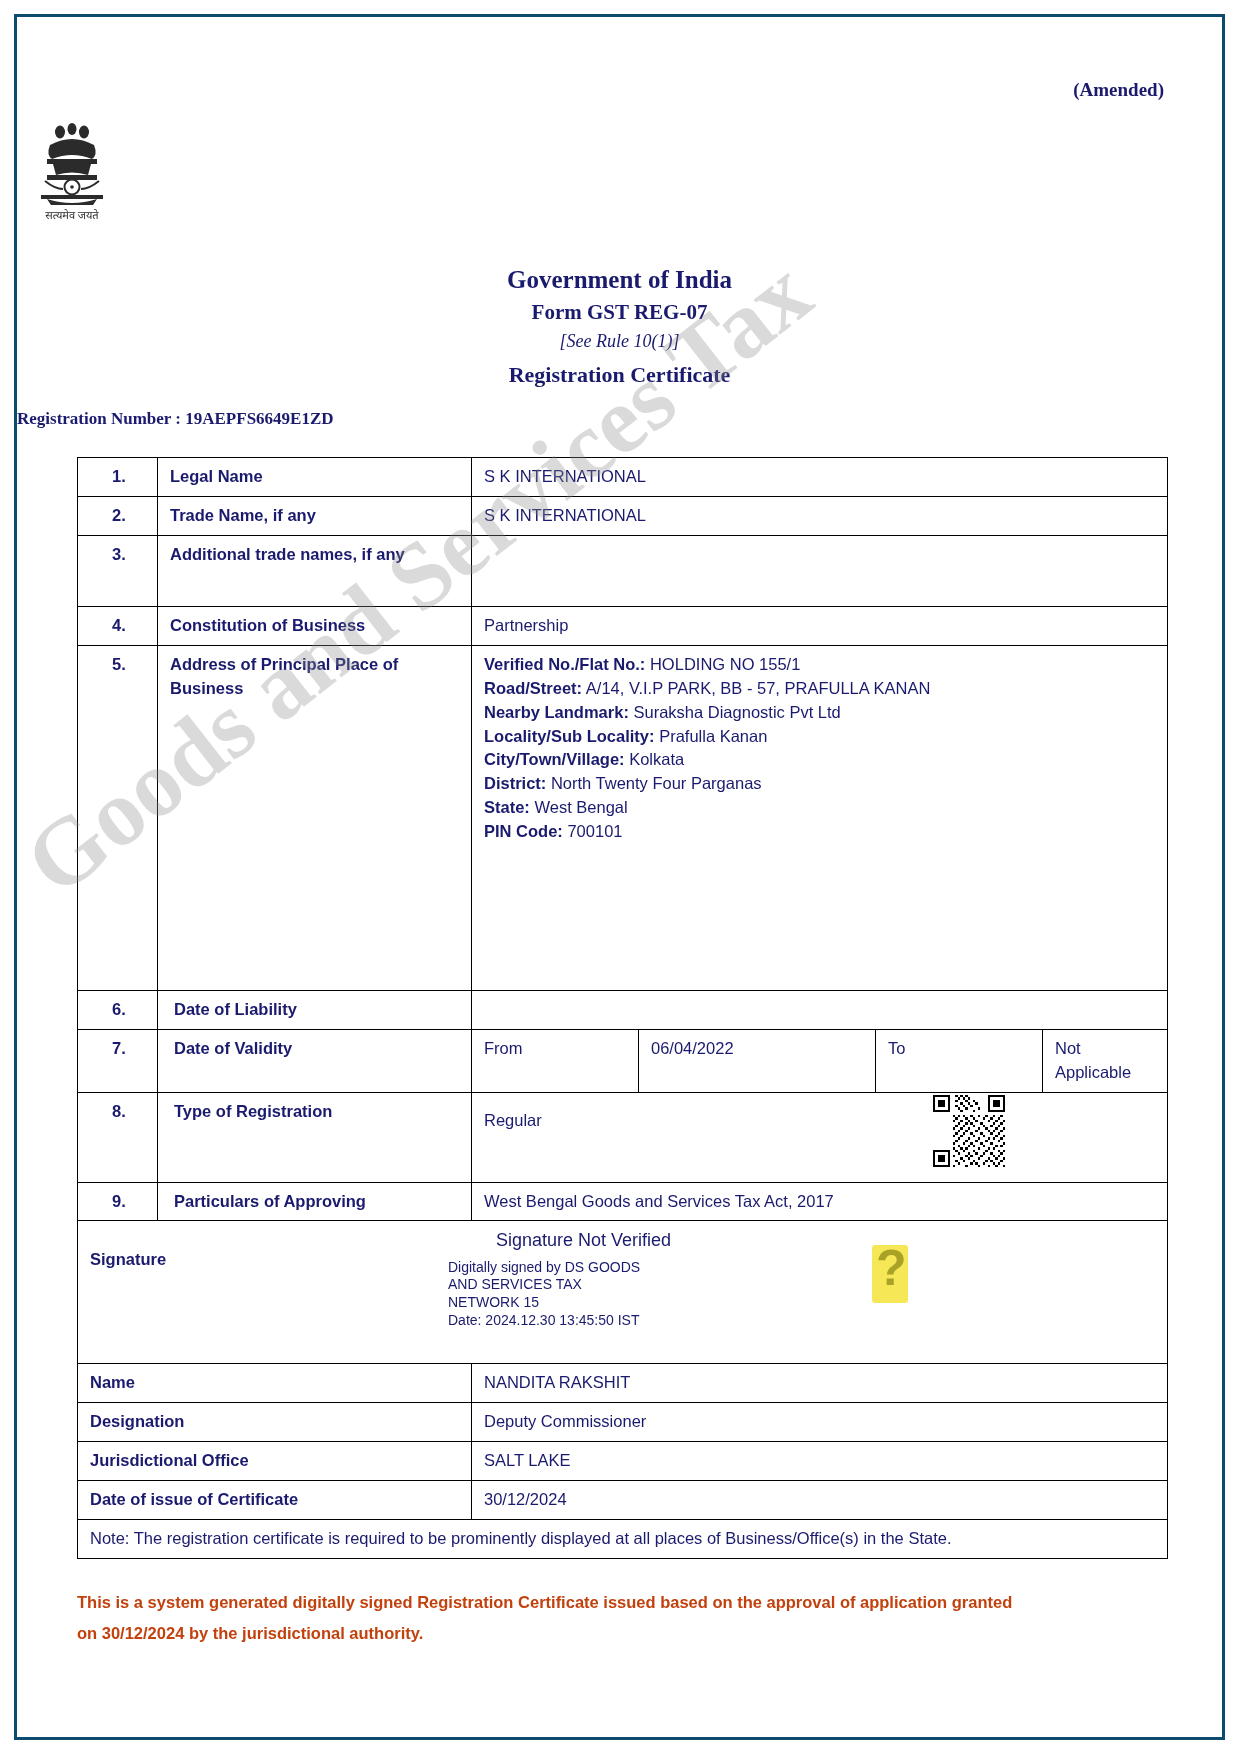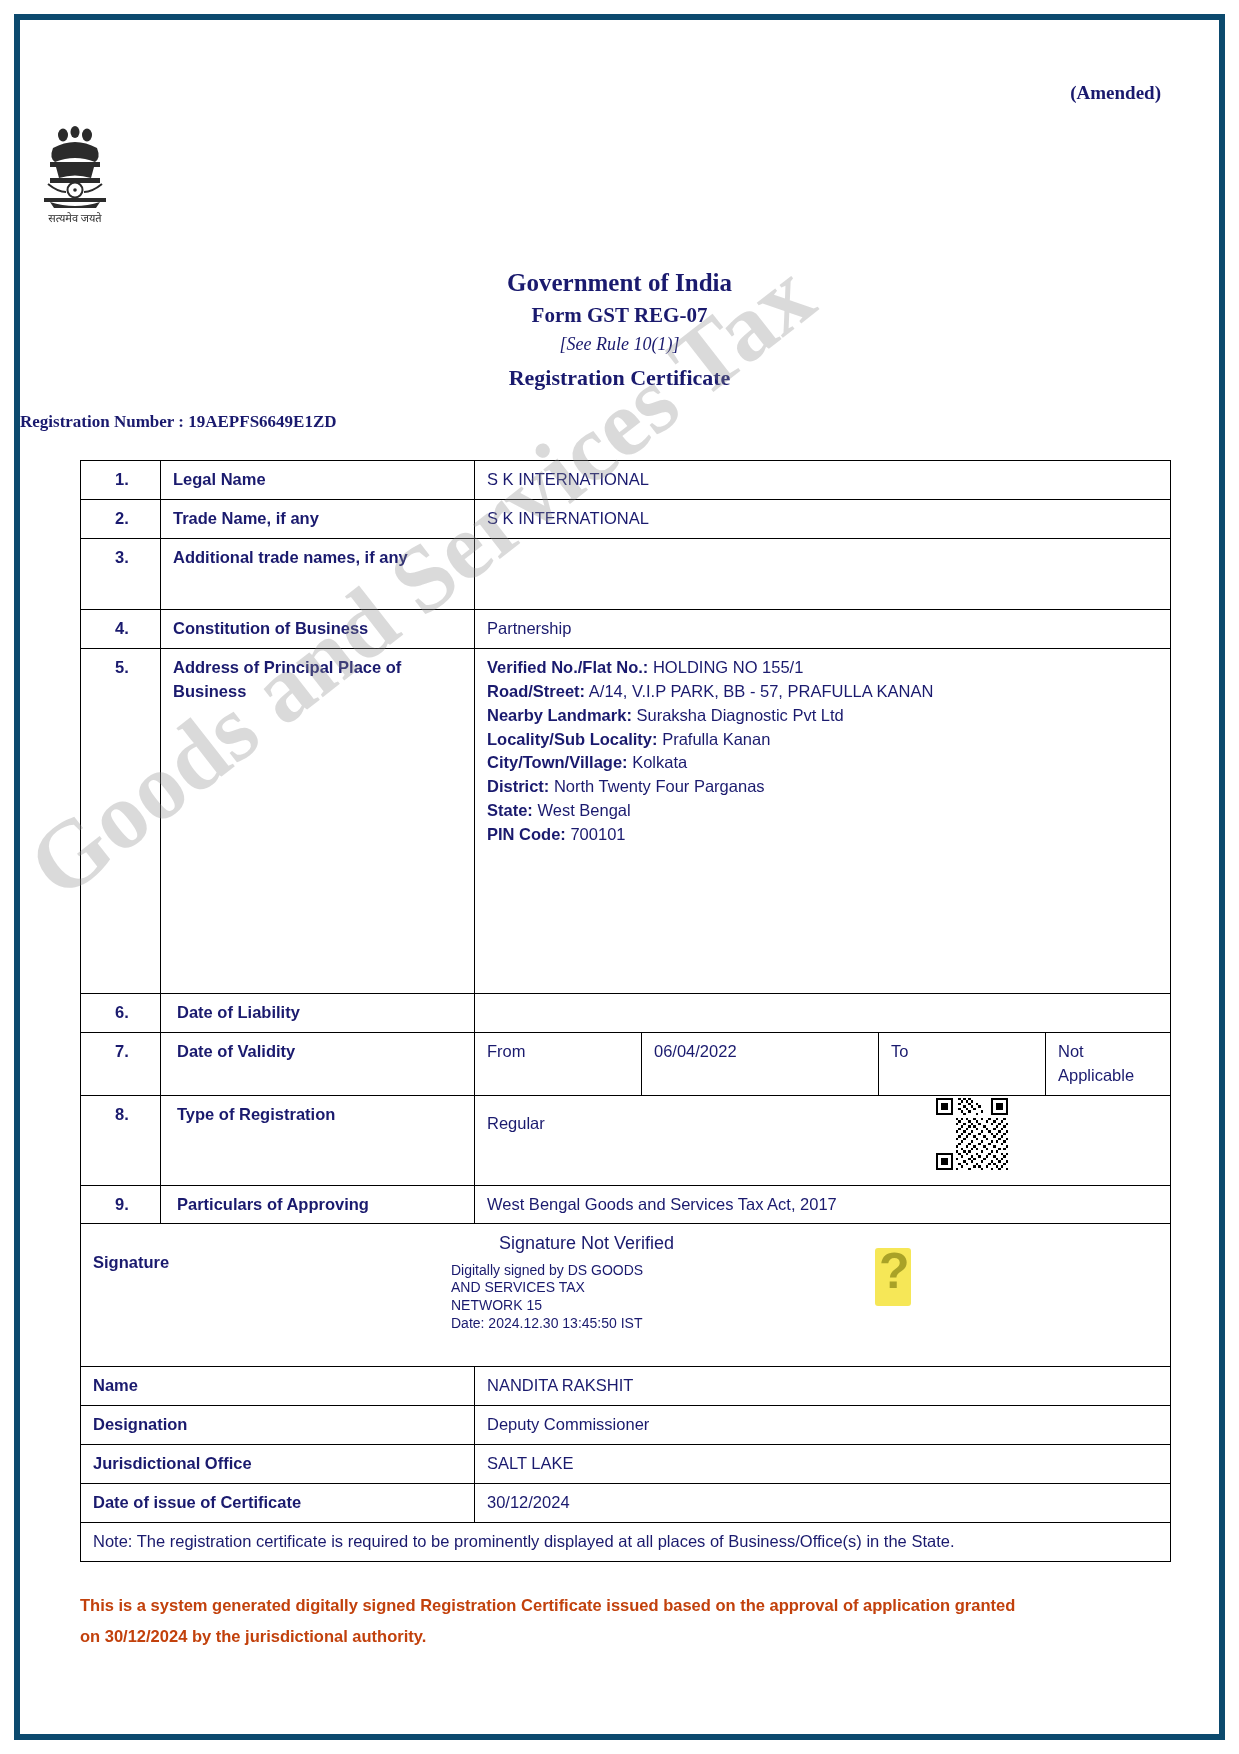--- a/index.html
+++ b/index.html
@@ -19,21 +19,21 @@
     box-sizing: border-box;
     overflow: hidden;
   }
   .sheet {
     position: absolute;
     left: 14px;
     top: 14px;
     width: 1211px;
     height: 1726px;
     background: #ffffff;
-    border: 6px solid #0c4a6e;
+    border: 3px solid #0c4a6e;
     box-sizing: border-box;
   }
   .inner {
     position: relative;
     width: 100%;
     height: 100%;
     box-sizing: border-box;
     padding: 0 60px;
   }
   .amended {

